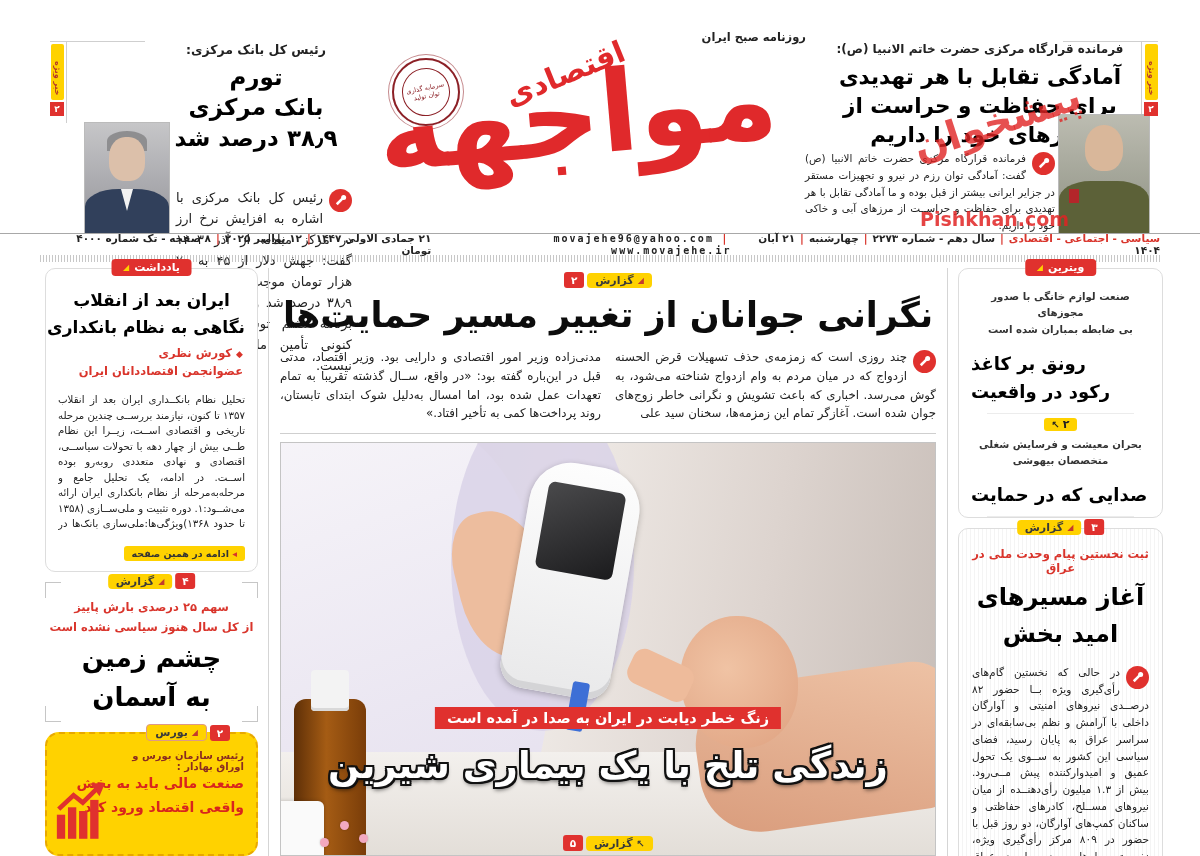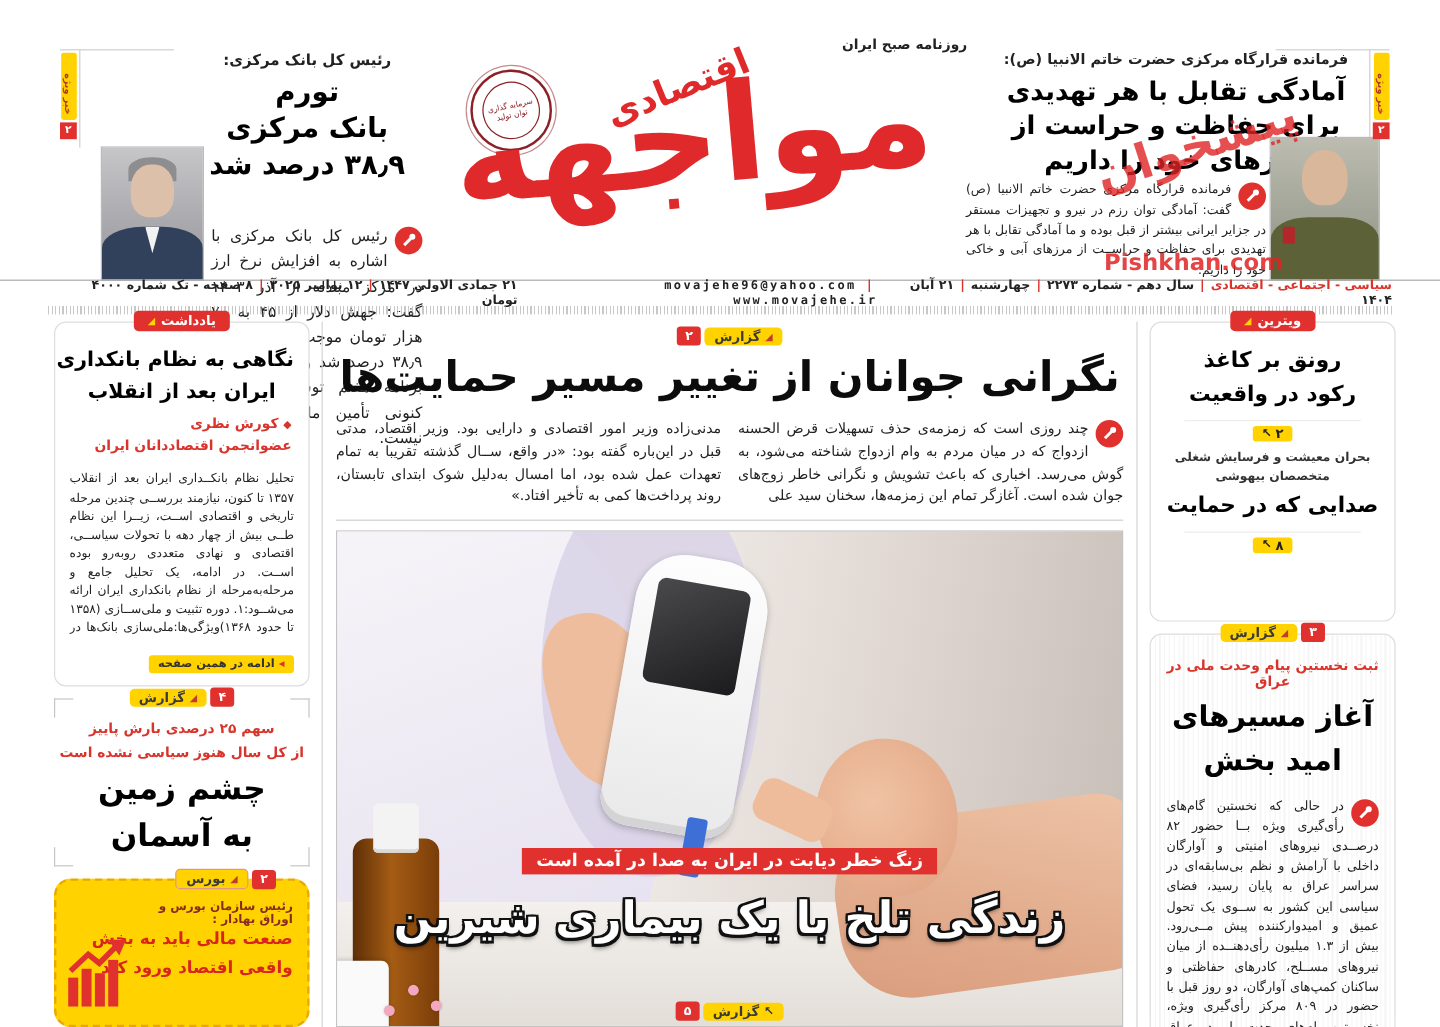--- a/index.html
+++ b/index.html
@@ -125,21 +125,21 @@
                white-space:nowrap;
                text-shadow:-2px 0 0 #111,2px 0 0 #111,0 -2px 0 #111,0 2px 0 #111,-2px -2px 0 #111,2px 2px 0 #111,-2px 2px 0 #111,2px -2px 0 #111,0 3px 4px rgba(0,0,0,.6);}
   .photo-badge{position:absolute;left:50%;bottom:4px;transform:translateX(-50%);z-index:3;}
   .pager-arrow{font-size:10px;}
 
   
   .card{position:relative;border:1px solid #ddd;border-radius:10px;background:#fff;}
   .card .top-badge{position:absolute;top:-10px;left:50%;transform:translateX(-50%);}
   .vitrine{height:250px;padding:16px 12px 8px;box-sizing:border-box;flex:none;}
   .v-kicker{text-align:center;font-size:10.2px;font-weight:bold;color:#333;line-height:1.6;margin-top:4px;}
-  .v-head{text-align:center;font-size:18px;font-weight:800;color:#000;line-height:1.55;white-space:nowrap;margin-top:2px;}
+  .v-head{text-align:left;font-size:18px;font-weight:800;color:#000;line-height:1.55;white-space:nowrap;margin-top:12px;}
   .v-sep{border-top:1px solid #ececec;margin:7px 16px 0;}
   .v-pagerrow{display:flex;justify-content:center;margin:4px 0 6px;}
   .report3{flex:1;padding:16px 10px 6px;box-sizing:border-box;
            background:repeating-linear-gradient(90deg,#fff 0 3px,#f4f4f4 3px 4px);}
   .r3-kicker{text-align:center;font-size:11.5px;font-weight:bold;color:#d9342b;margin-top:2px;}
   .r3-head{text-align:center;font-size:24px;font-weight:800;color:#000;line-height:1.55;white-space:nowrap;margin:4px 0 8px;}
   .r3-body{font-size:10.6px;line-height:1.58;text-align:justify;color:#222;padding:0 3px;}
 
   
   .note{height:304px;padding:16px 12px 10px;box-sizing:border-box;flex:none;display:flex;flex-direction:column;}
@@ -256,20 +256,24 @@
   <div class="microbar"></div>
 
   <div class="content">
 
     <aside class="col-right">
       <div class="card vitrine">
         <span class="top-badge chip-red">
             <span>ویترین</span>
             <span class="mark">◢</span>
           </span>
+        <div class="v-kicker">
+          <div>صنعت لوازم خانگی با صدور مجوزهای</div>
+          <div>بی ضابطه بمباران شده است</div>
+        </div>
         <div class="v-head">
           <div>رونق بر کاغذ</div>
           <div>رکود در واقعیت</div>
         </div>
         <div class="v-sep"></div>
         <div class="v-pagerrow">
             <span class="pager">
               <span>۲</span>
               <span class="pager-arrow">↖</span>
             </span>
@@ -362,22 +366,22 @@
       </div>
     </section>
 
     <aside class="col-left">
       <div class="card note">
         <span class="top-badge chip-red">
             <span>یادداشت</span>
             <span class="mark">◢</span>
           </span>
         <div class="n-head">
+          <div>ایران بعد از انقلاب</div>
           <div>نگاهی به نظام بانکداری</div>
-          <div>ایران بعد از انقلاب</div>
         </div>
         <div class="n-author">
           <div><span class="dia">◆</span> <span>کورش نظری</span></div>
           <div>عضوانجمن اقتصاددانان ایران</div>
         </div>
         <p class="n-body">تحلیل نظام بانکــداری ایران بعد از انقلاب ۱۳۵۷ تا کنون، نیازمند بررســی چندین مرحله تاریخی و اقتصادی اســت، زیــرا این نظام طــی بیش از چهار دهه با تحولات سیاســی، اقتصادی و نهادی متعددی روبه‌رو بوده اســت. در ادامه، یک تحلیل جامع و مرحله‌به‌مرحله از نظام بانکداری ایران ارائه می‌شــود:۱. دوره تثبیت و ملی‌ســازی (۱۳۵۸ تا حدود ۱۳۶۸)ویژگی‌ها:ملی‌سازی بانک‌ها در سال ۱۳۵۸، شورای انقلاب تمام بانک‌های خصوصی و مختلــط را ملی اعلام کرد. بدین ترتیب، ۳۶ بانک به ۹ بانک ادغام شــدند.حاکمیت دولت: بانک‌ها عملاً بازوی اجرایی دولت برای سیاست‌های مالی و اعتباری شدند.</p>
         <span class="n-more"><span class="dot">◂</span> <span>ادامه در همین صفحه</span></span>
       </div>
 
       <div class="report4">

